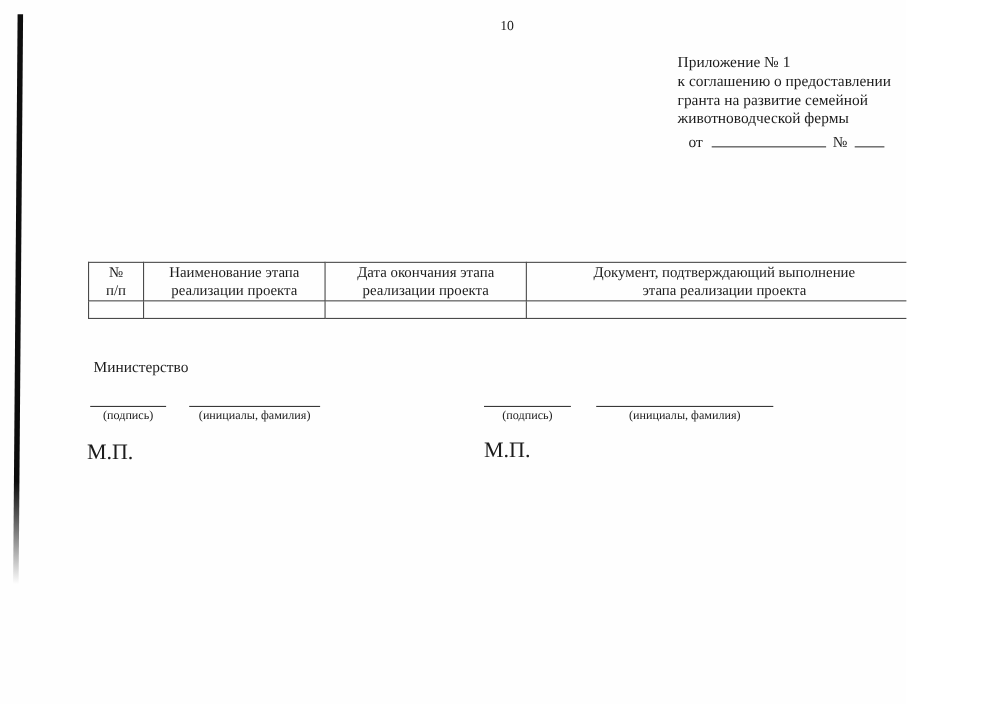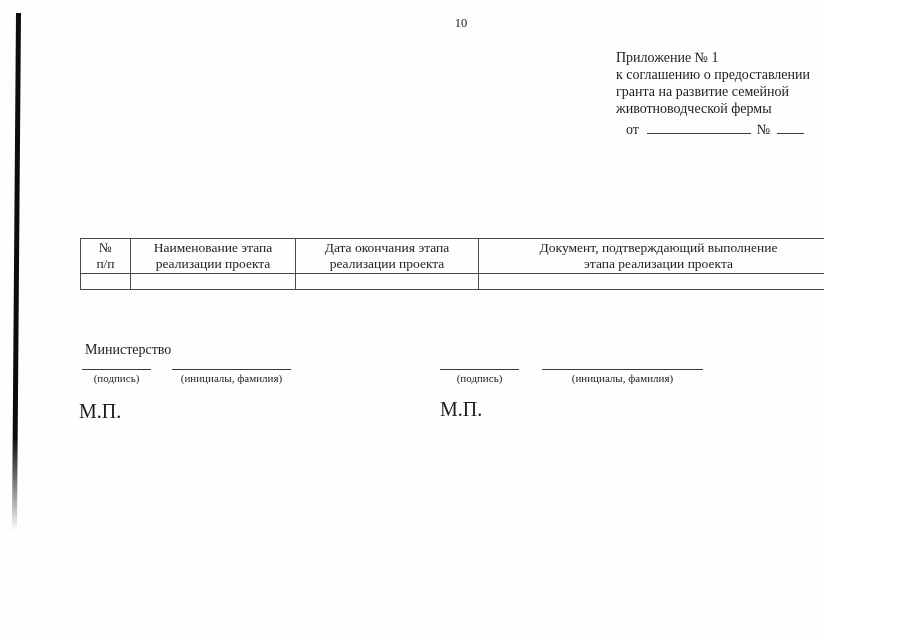--- a/index.html
+++ b/index.html
@@ -89,21 +89,21 @@
     white-space: pre-line;
     overflow: hidden;
   }
   table.schedule tr.header-row { height: 35px; }
   table.schedule tr.empty-row  { height: 16px; }
   .party-label {
     position: absolute;
     font-size: 14px;
     line-height: 16px;
   }
-  .party-left  { left: 85px;  top: 342px; text-align: center; }
+  .party-left  { left: 85px;  top: 327px; text-align: center; }
   .party-right { left: 440px; top: 327px; white-space: pre-line; }
   .sig-line {
     position: absolute;
     border-top: 1px solid #383838;
     text-align: center;
     font-size: 11px;
     padding-top: 2px;
     line-height: 12px;
     color: #1c1c1c;
   }

